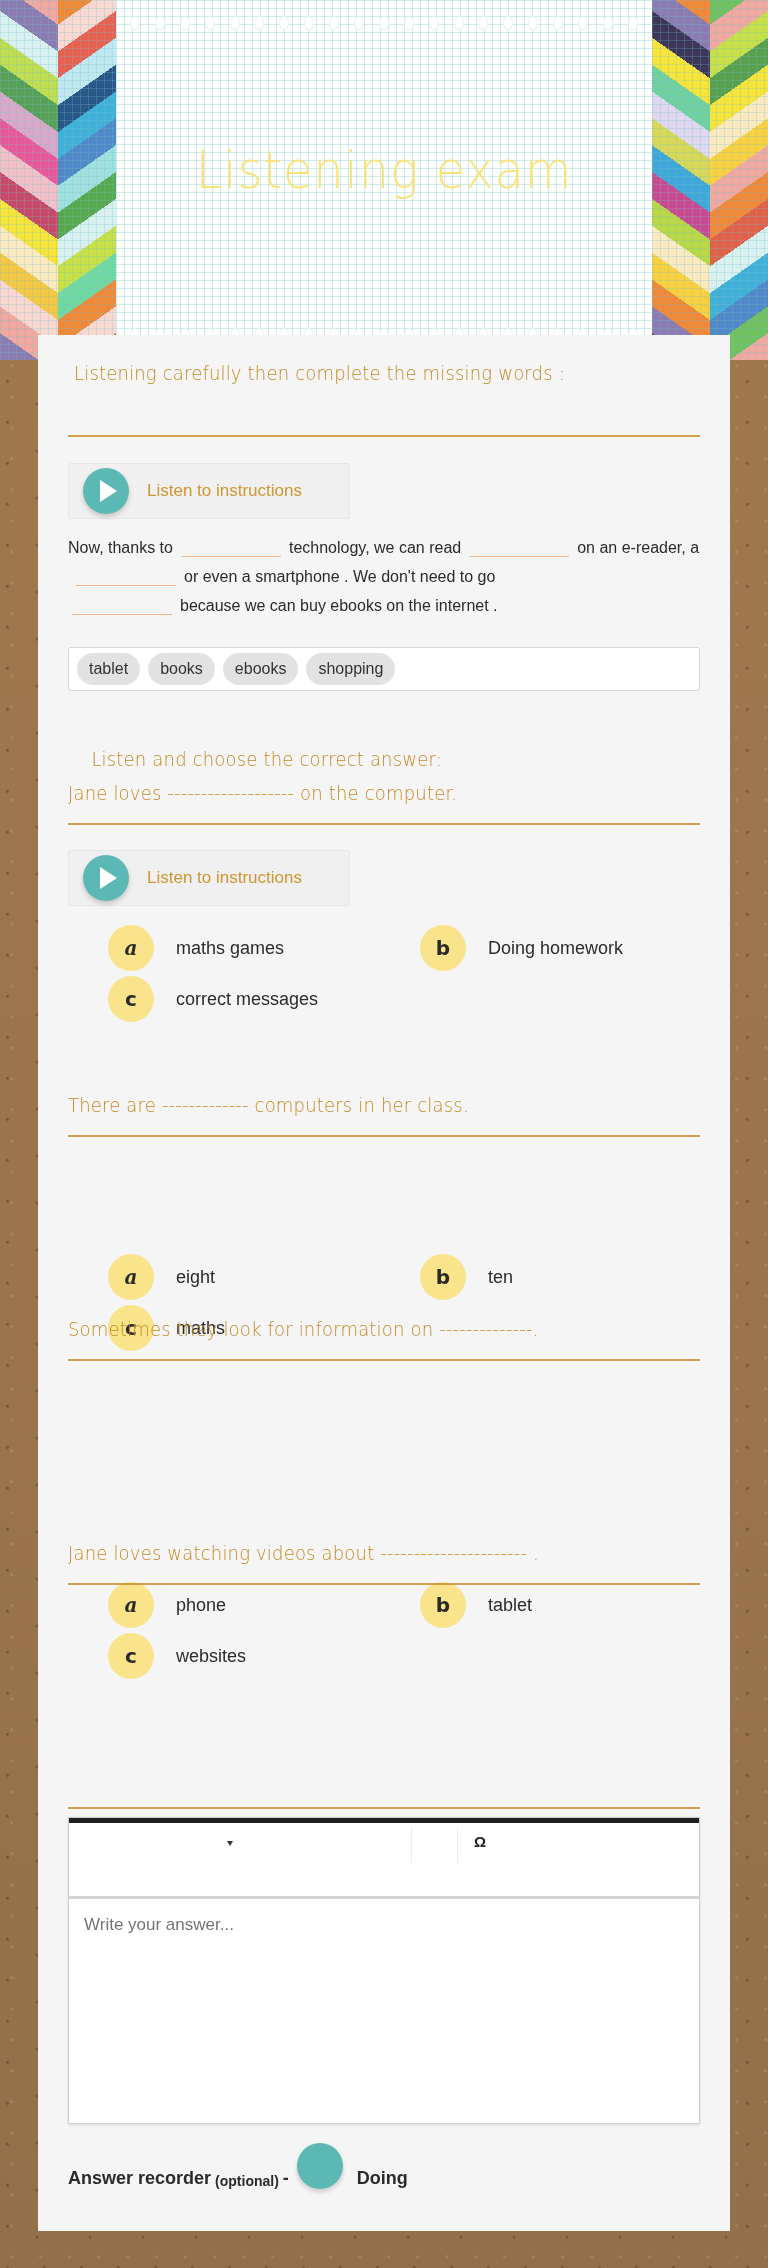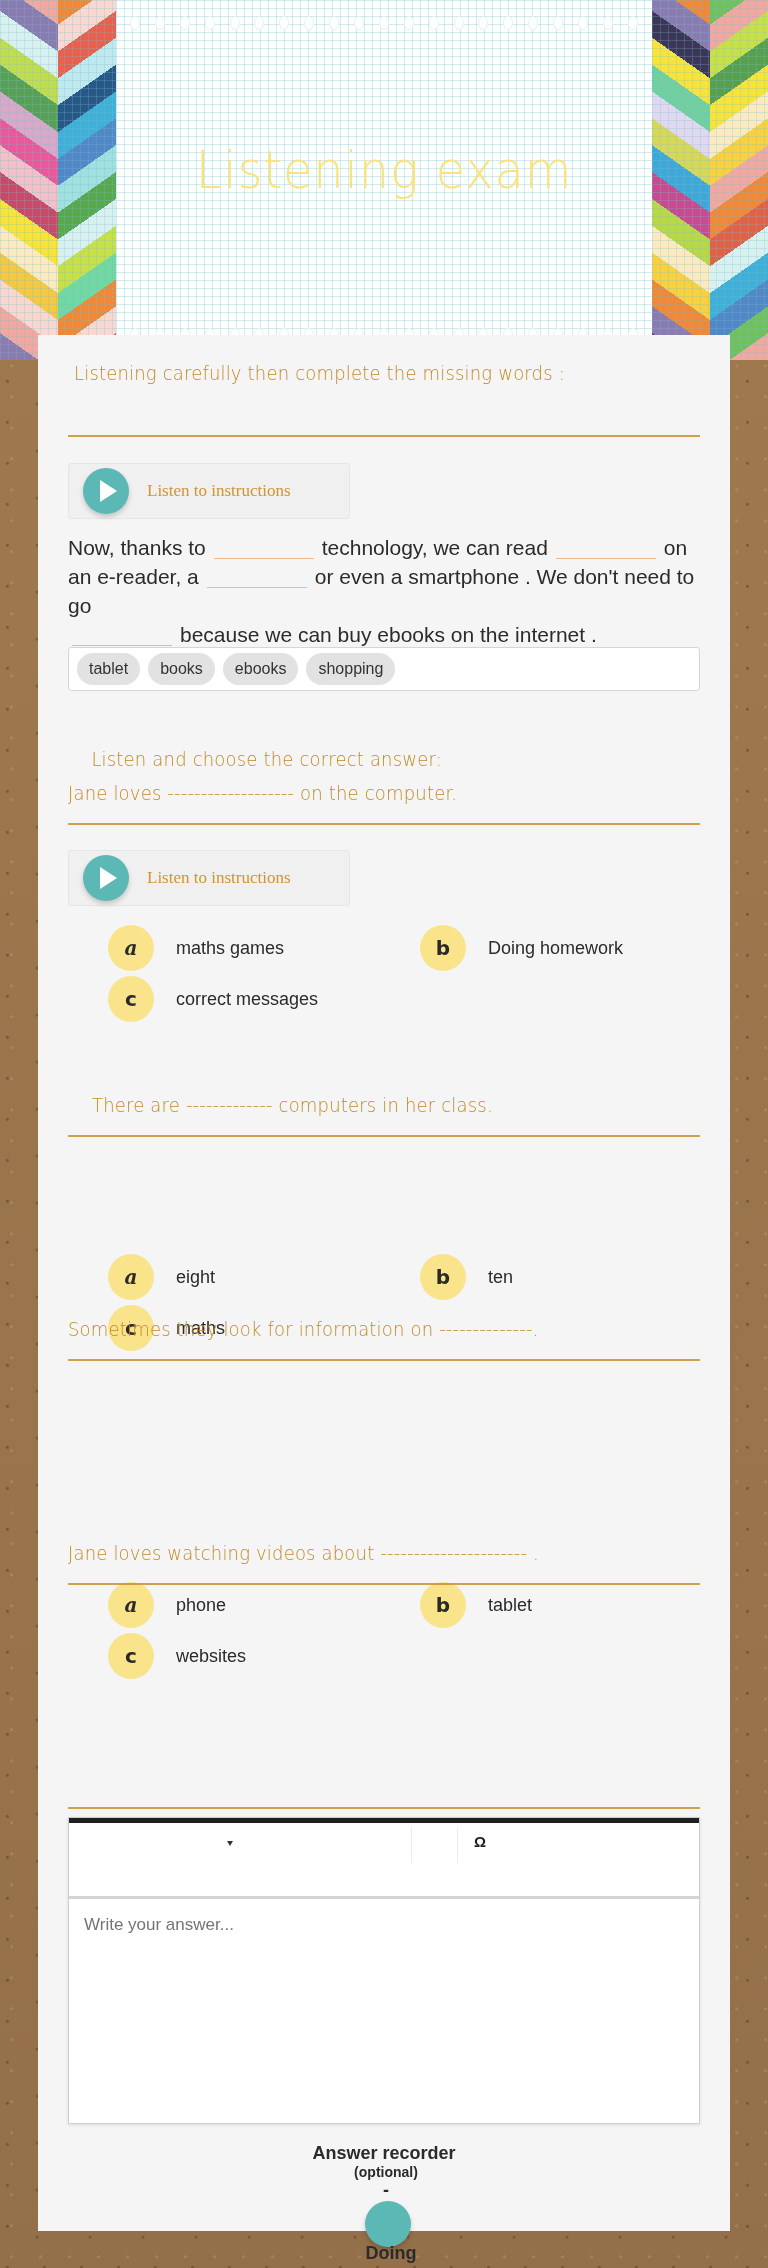--- a/index.html
+++ b/index.html
@@ -132,25 +132,25 @@
     position: relative; flex: none;
   }
   .play-circle::after {
     content: ""; position: absolute; left: 17px; top: 12px;
     border-left: 17px solid #ffffff;
     border-top: 11px solid transparent;
     border-bottom: 11px solid transparent;
   }
   .listen-label {
     margin-left: 18px; font-size: 17px; color: #d0952e;
-    font-family: Liberation Serif, serif;
+    font-family: Liberation Sans, sans-serif;
   }
 
   .cloze {
-    font-size: 21px; line-height: 29px; color: #2b2b2b;
+    font-size: 16px; line-height: 29px; color: #2b2b2b;
     font-family: "Liberation Sans", sans-serif;
   }
   .blank {
     display: inline-block; width: 100px; height: 20px;
     border-bottom: 1.5px solid #f0b888;
     margin: 0 8px; vertical-align: -4px;
   }
   .wordbank {
     height: 44px; background: #ffffff;
     border: 1px solid #d6d6d8; border-radius: 3px;
@@ -201,21 +201,21 @@
     position: absolute; left: 405px; top: 10px;
     font-size: 15px; font-weight: bold; color: #222; cursor: pointer;
   }
   .answer-area {
     height: 220px; padding: 16px 15px;
     font-size: 17px; color: #a9a9ab;
     border: none; outline: none; width: 100%; resize: none;
     font-family: "Liberation Sans", sans-serif;
     background: #fff;
   }
-  .recorder { display: flex; align-items: center; flex-direction: column; }
+  .recorder { display: flex; align-items: flex-end; }
   .rec-label { font-size: 18px; font-weight: bold; color: #2b2b2b; }
   .rec-optional { font-size: 14px; font-weight: bold; color: #2b2b2b; margin-left: 4px; }
   .rec-dash { font-size: 18px; font-weight: bold; color: #2b2b2b; margin-left: 4px; }
   .rec-button {
     width: 46px; height: 46px; border-radius: 50%;
     background: #5cb8b5; margin-left: 8px;
     box-shadow: 0 3px 5px rgba(0,0,0,0.18); cursor: pointer;
   }
   .rec-voice { font-size: 18px; font-weight: bold; color: #2b2b2b; margin-left: 14px; margin-top: -4px; }
 </style>
@@ -330,21 +330,21 @@
     <div class="option" style="left:322px; top:0;">
       <span class="letter upright">b</span>
       <span class="option-text">Doing homework</span>
     </div>
     <div class="option" style="left:10px; top:51px;">
       <span class="letter upright">c</span>
       <span class="option-text">correct messages</span>
     </div>
   </div>
 
-  <div class="section" style="top:758px;margin-left:24px;">
+  <div class="section" style="top:758px;">
     <div class="heading">There are ------------- computers  in her class.</div>
   </div>
   <div class="section rule" style="top:800px;"></div>
 
   <div class="section options" style="top:815px;">
     <div class="option" style="left:10px; top:0;">
       <span class="letter">a</span>
       <span class="option-text">eight</span>
     </div>
     <div class="option" style="left:322px; top:0;">

